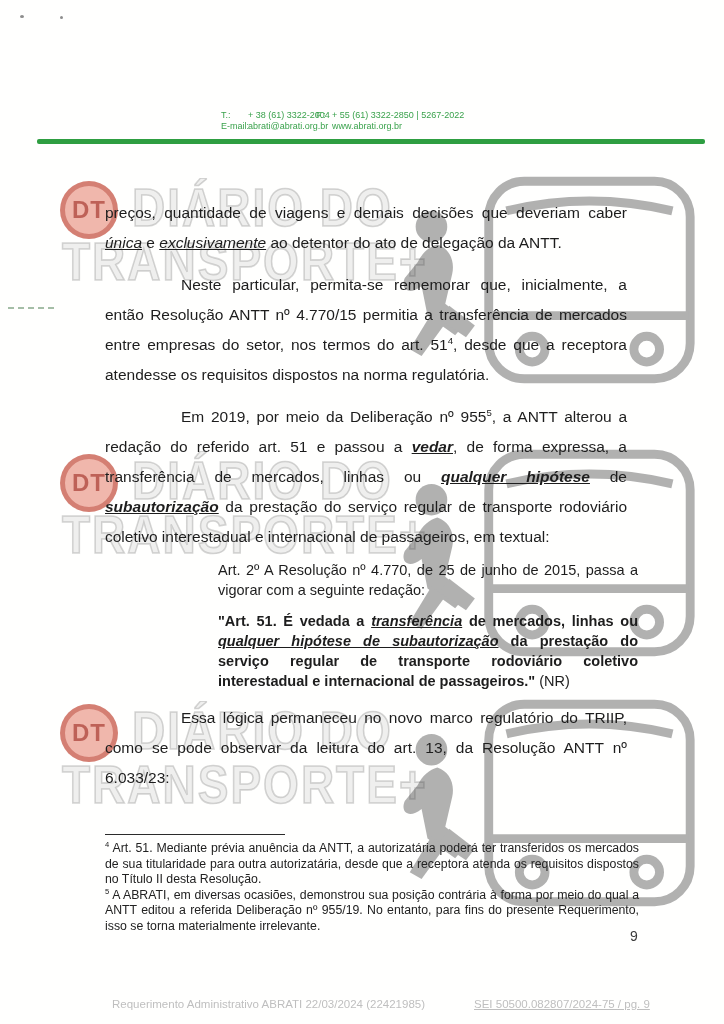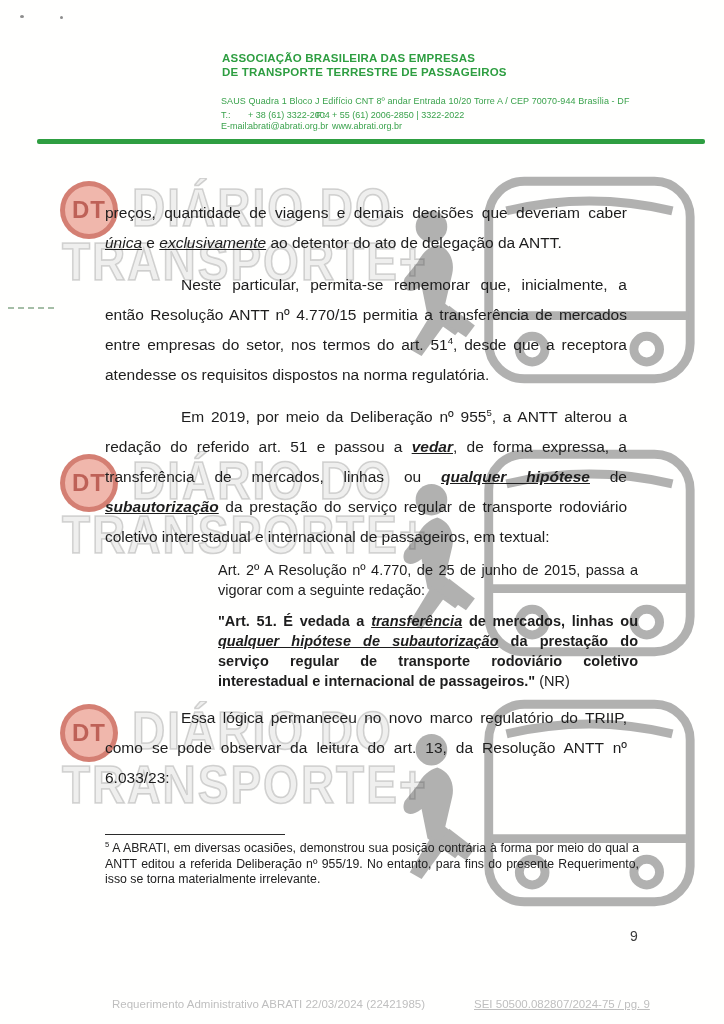--- a/index.html
+++ b/index.html
@@ -75,30 +75,25 @@
 </head>
 <body>
 
 <div class="page">
 
   <div class="dot dot1"></div>
   <div class="dot dot2"></div>
   <div class="dash-mark"></div>
 
   <header class="letterhead">
-    <div class="org-name">
-      <div>ASSOCIAÇÃO BRASILEIRA DAS EMPRESAS</div>
-      <div>DE TRANSPORTE TERRESTRE DE PASSAGEIROS</div>
-    </div>
-    <div class="hq-address">SAUS Quadra 1 Bloco J Edifício CNT 8º andar Entrada 10/20 Torre A / CEP 70070-944 Brasília - DF</div>
     <div class="contact-row row1">
       <span class="c-l1">T.:</span>
       <span class="c-v1">+ 38 (61) 3322-2004</span>
       <span class="c-l2">F.:</span>
-      <span class="c-v2">+ 55 (61) 2006-2850 | 3322-2022</span>
+      <span class="c-v2">+ 55 (61) 3322-2850 | 5267-2022</span>
     </div>
     <div class="contact-row row2">
       <span class="c-l1">E-mail:</span>
       <span class="c-v1">abrati@abrati.org.br</span>
       <span class="c-v2">www.abrati.org.br</span>
     </div>
     <div class="green-rule"></div>
   </header>
 
   <div class="wm wm1">
@@ -166,20 +161,21 @@
     <p class="body-p first"><span>preços, quantidade de viagens e demais decisões que deveriam caber </span><span class="u">única</span><span> e </span><span class="u">exclusivamente</span><span> ao detentor do ato de delegação da ANTT.</span></p>
     <p class="body-p mt-sm"><span>Neste particular, permita-se rememorar que, inicialmente, a então Resolução ANTT nº 4.770/15 permitia a transferência de mercados entre empresas do setor, nos termos do art. 51</span><sup>4</sup><span>, desde que a receptora atendesse os requisitos dispostos na norma regulatória.</span></p>
     <p class="body-p mt-sm"><span>Em 2019, por meio da Deliberação nº 955</span><sup>5</sup><span>, a ANTT alterou a redação do referido art. 51 e passou a </span><span class="b u">vedar</span><span>, de forma expressa, a transferência de mercados, linhas ou </span><span class="b u">qualquer hipótese</span><span> de </span><span class="b u">subautorização</span><span> da prestação do serviço regular de transporte rodoviário coletivo interestadual e internacional de passageiros, em textual:</span></p>
     <blockquote class="quote mt-q1"><span>Art. 2º A Resolução nº 4.770, de 25 de junho de 2015, passa a vigorar com a seguinte redação:</span></blockquote>
     <blockquote class="quote mt-q2"><span class="b">"Art. 51. É vedada a </span><span class="b u">transferência</span><span class="b"> de mercados, linhas ou </span><span class="b u">qualquer hipótese de subautorização</span><span class="b"> da prestação do serviço regular de transporte rodoviário coletivo interestadual e internacional de passageiros."</span><span> (NR)</span></blockquote>
     <p class="body-p mt-lg"><span>Essa lógica permaneceu no novo marco regulatório do TRIIP, como se pode observar da leitura do art. 13, da Resolução ANTT nº 6.033/23:</span></p>
   </main>
 
   <section class="footnotes">
     <div class="fn-rule"></div>
+    <p class="fn"><sup>4</sup><span> Art. 51. Mediante prévia anuência da ANTT, a autorizatária poderá ter transferidos os mercados de sua titularidade para outra autorizatária, desde que a receptora atenda os requisitos dispostos no Título II desta Resolução.</span></p>
     <p class="fn"><sup>5</sup><span> A ABRATI, em diversas ocasiões, demonstrou sua posição contrária à forma por meio do qual a ANTT editou a referida Deliberação nº 955/19. No entanto, para fins do presente Requerimento, isso se torna materialmente irrelevante.</span></p>
   </section>
 
   <div class="page-number">9</div>
 
   <div class="footer-left">Requerimento Administrativo ABRATI 22/03/2024 (22421985)</div>
   <div class="footer-right">SEI 50500.082807/2024-75 / pg. 9</div>
 
 </div>
 

